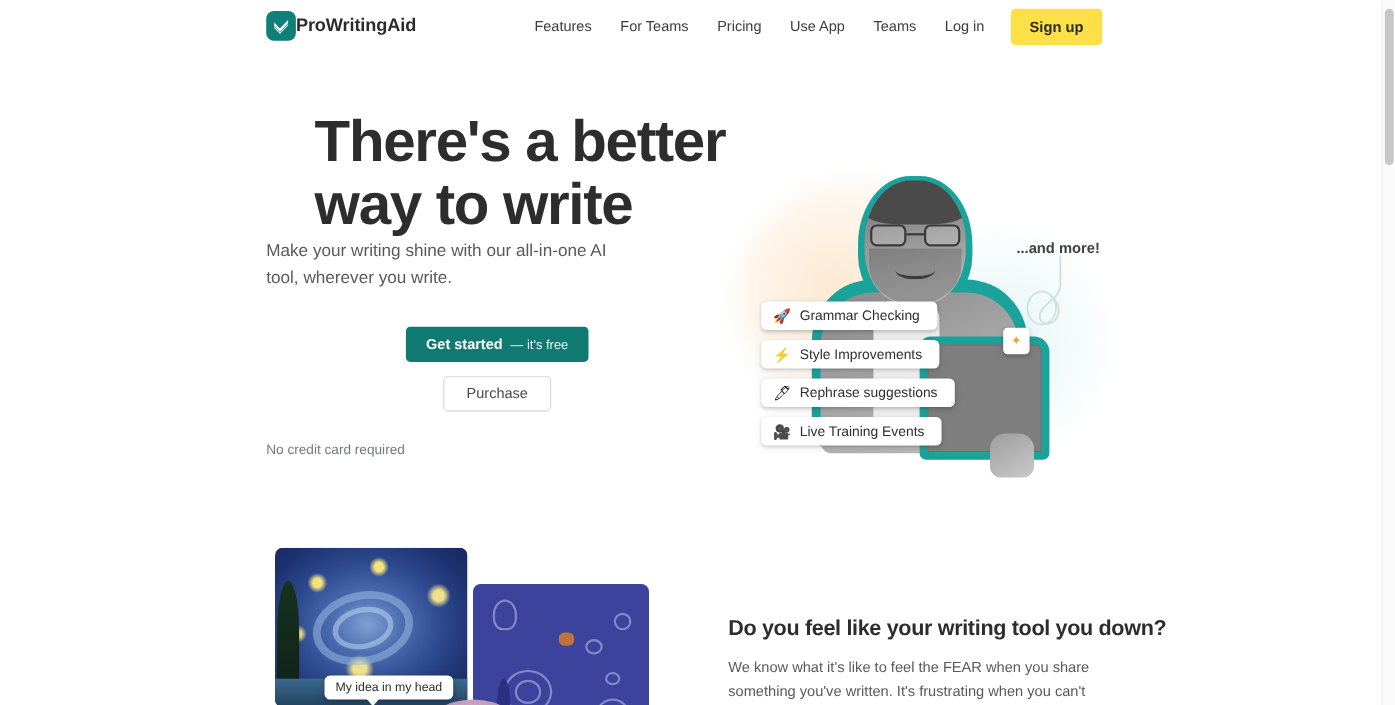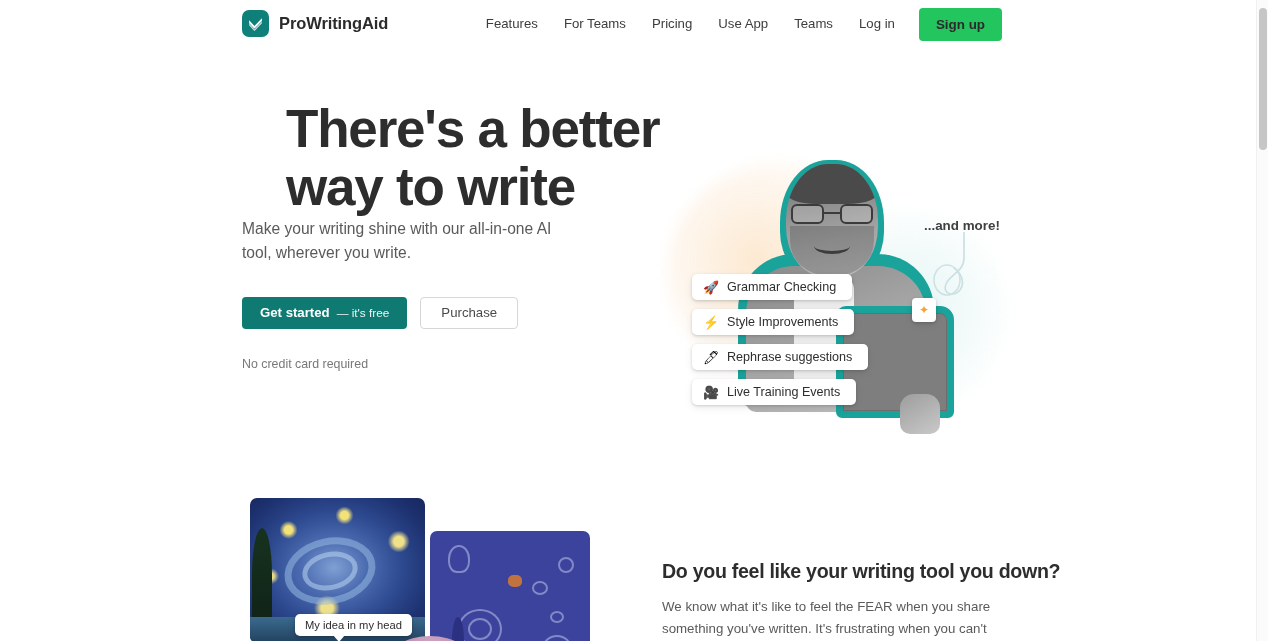--- a/index.html
+++ b/index.html
@@ -24,21 +24,21 @@
 
   
   .header {
     position: absolute; top: 0; left: 0;
     width: 1256px; height: 48px;
     display: flex; align-items: center;
     background: #ffffff;
   }
   .brand {
     position: absolute; left: 242px; top: 10px;
-    display: flex; align-items: center; gap: 10px;
+    display: flex; align-items: center; gap: 0;
     text-decoration: none;
   }
   .logo-mark {
     width: 27px; height: 27px; border-radius: 7px;
     background: #0f8079;
     display: flex; align-items: center; justify-content: center;
     flex: 0 0 auto;
   }
   .logo-mark svg { display: block; }
   .brand-name {
@@ -49,42 +49,42 @@
   .nav {
     position: absolute; right: 254px; top: 0; height: 48px;
     display: flex; align-items: center; gap: 0;
   }
   .nav-link {
     font-size: 13.2px; color: #3d3d3d; text-decoration: none;
     padding: 12px 13px; white-space: nowrap; line-height: 48px;
   }
   .signup-btn {
     margin-left: 11px;
-    background: #22c55e;
+    background: #fde047;
     color: #2b2b2b;
     font-size: 13.4px; font-weight: 700;
     border: none; border-radius: 4px;
     padding: 9px 17px;
     cursor: pointer;
     white-space: nowrap;
   }
 
   
   .hero { position: absolute; top: 48px; left: 0; width: 1256px; }
 
   .hero-copy { position: absolute; left: 242px; top: 52px; width: 420px; }
   .hero-title {
     font-size: 53px; line-height: 1.10; font-weight: 700;
     color: #2d2d2d; letter-spacing: -1.2px; margin-left: 44px;
   }
   .hero-sub {
     font-size: 15.6px; line-height: 1.55; color: #5a5a5a;
     width: 330px;
   }
-  .hero-ctas { margin-top: 32px; display: flex; align-items: flex-start; gap: 13px; }
+  .hero-ctas { margin-top: 32px; display: flex; align-items: center; gap: 13px; flex-direction: column; }
   .btn-primary {
     background: #0f7a72; color: #ffffff;
     border: none; border-radius: 4px;
     padding: 0 18px; height: 32px; line-height: 32px;
     font-size: 13.2px; font-weight: 700; cursor: pointer;
     display: inline-flex; align-items: center; gap: 7px;
     white-space: nowrap;
   }
   .btn-primary .free { font-weight: 400; font-size: 11.8px; opacity: .93; }
   .btn-outline {

